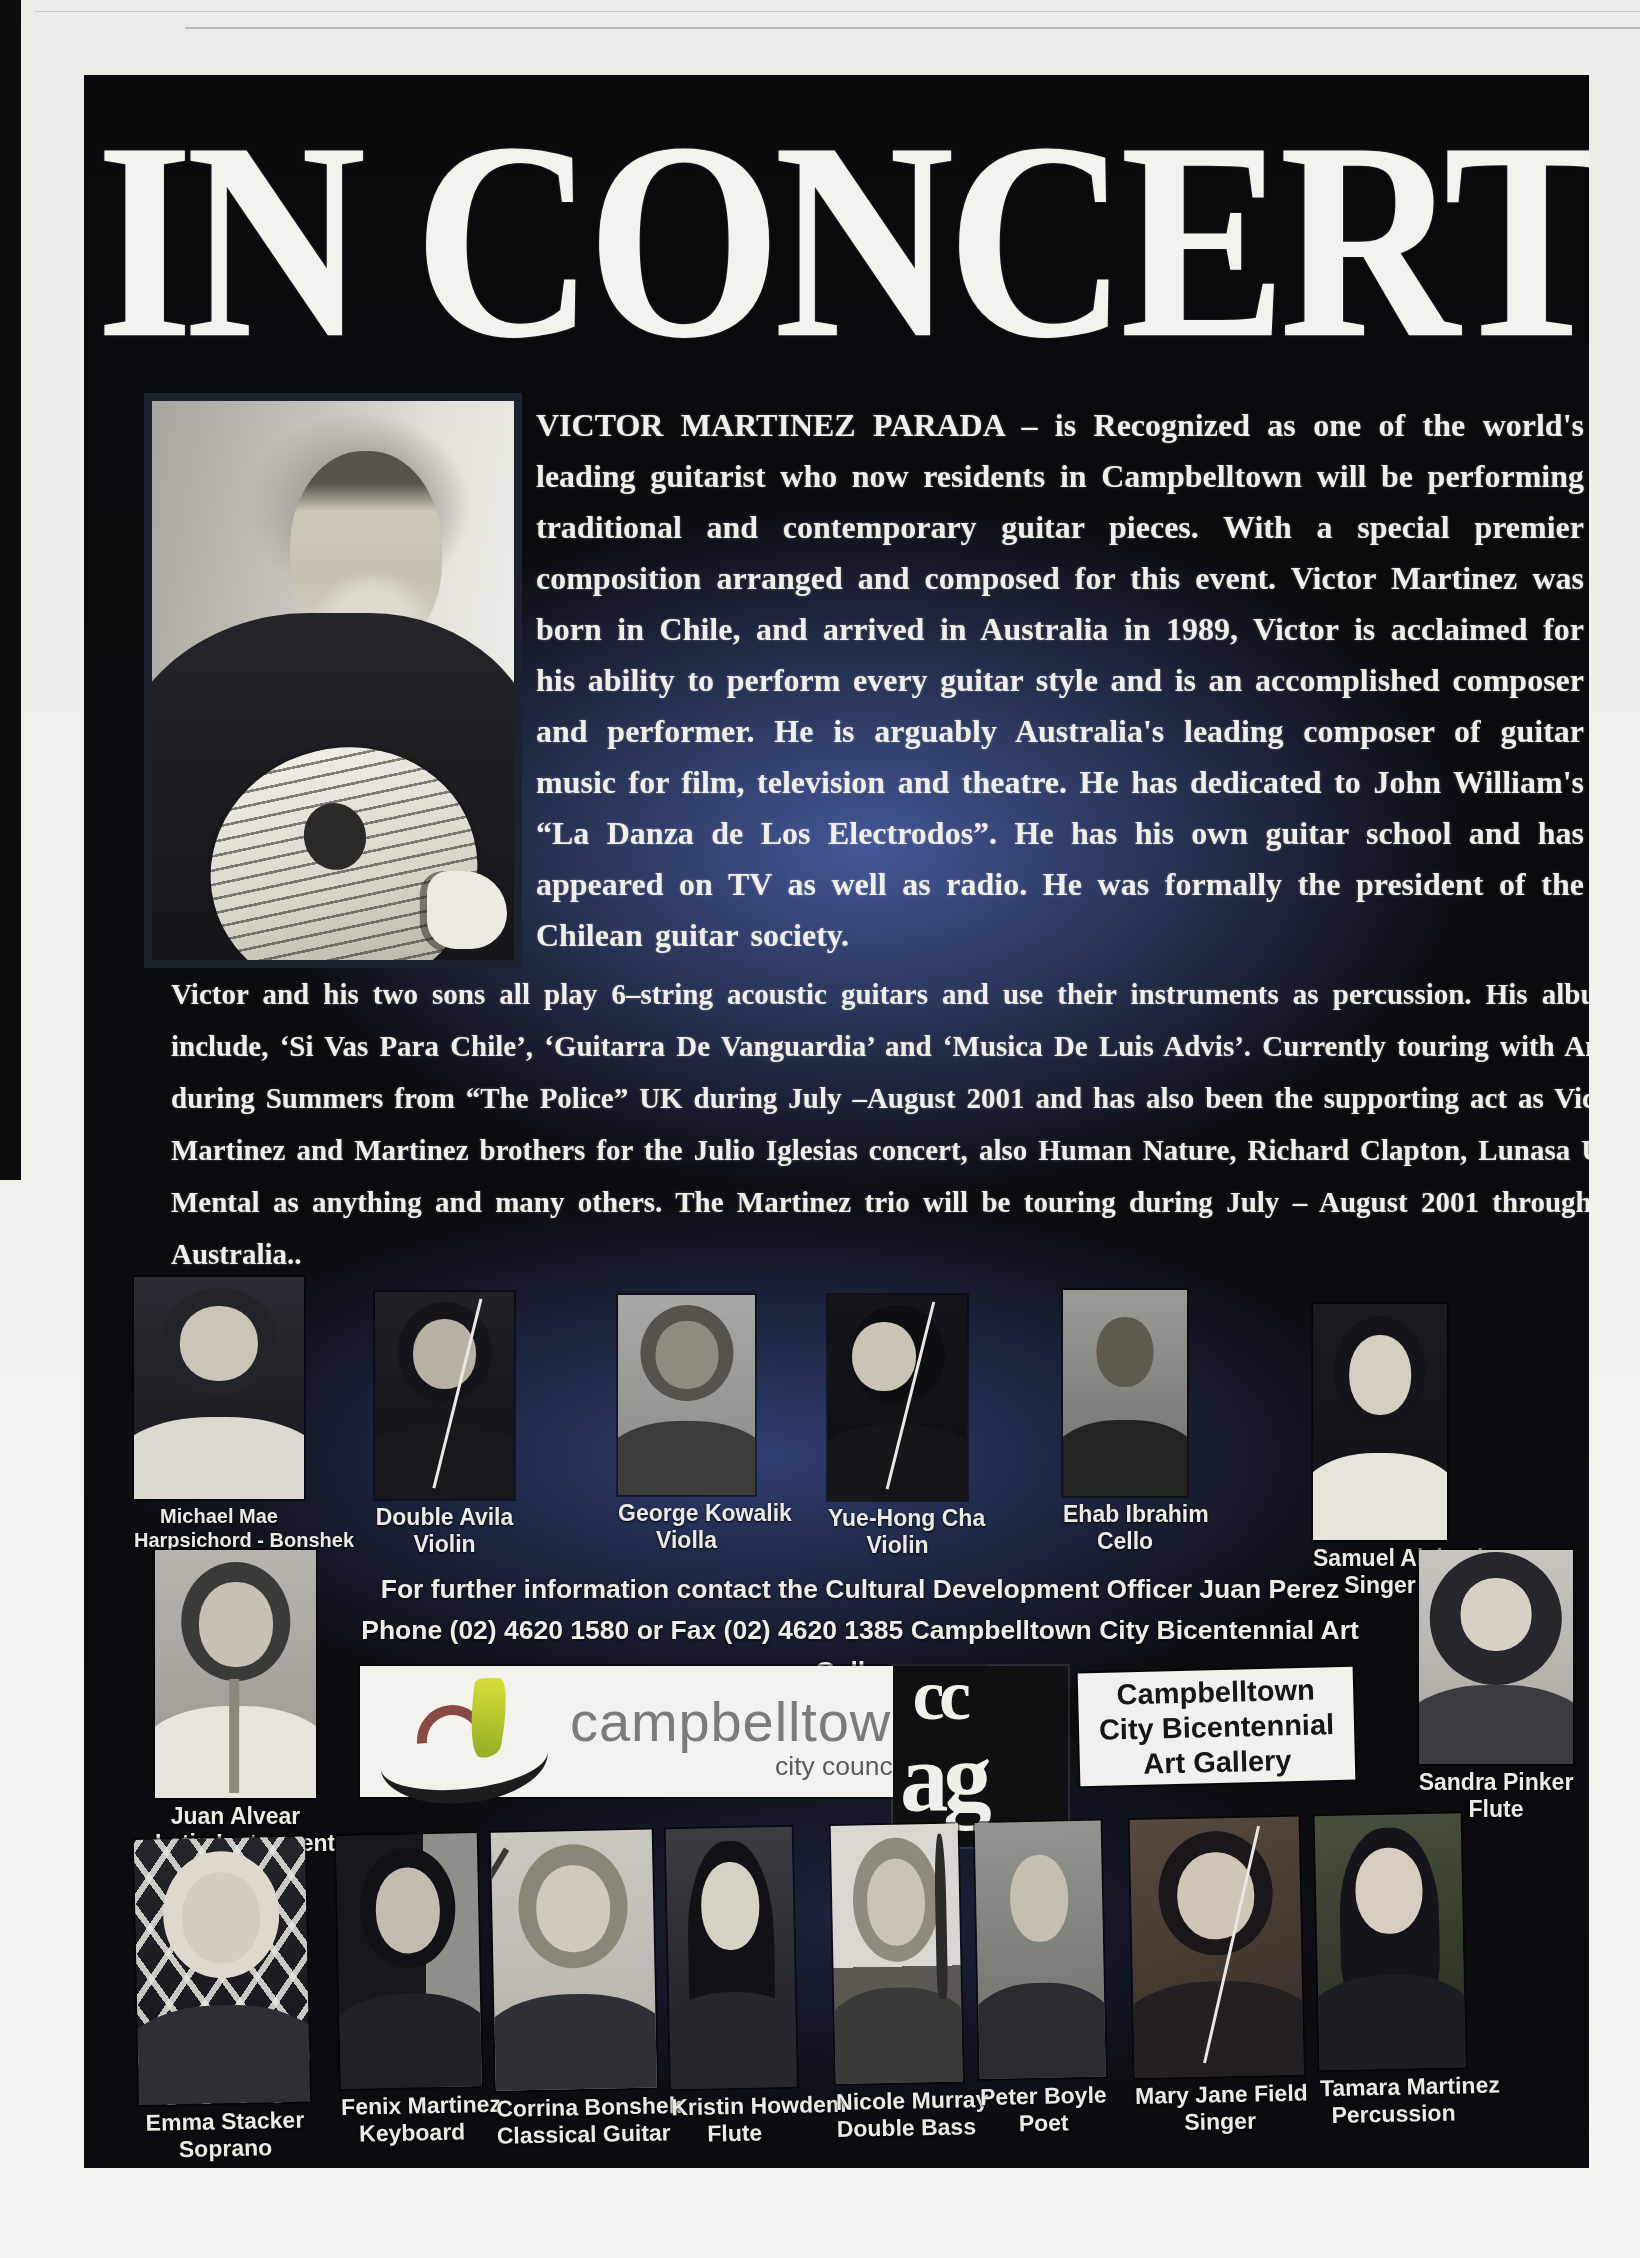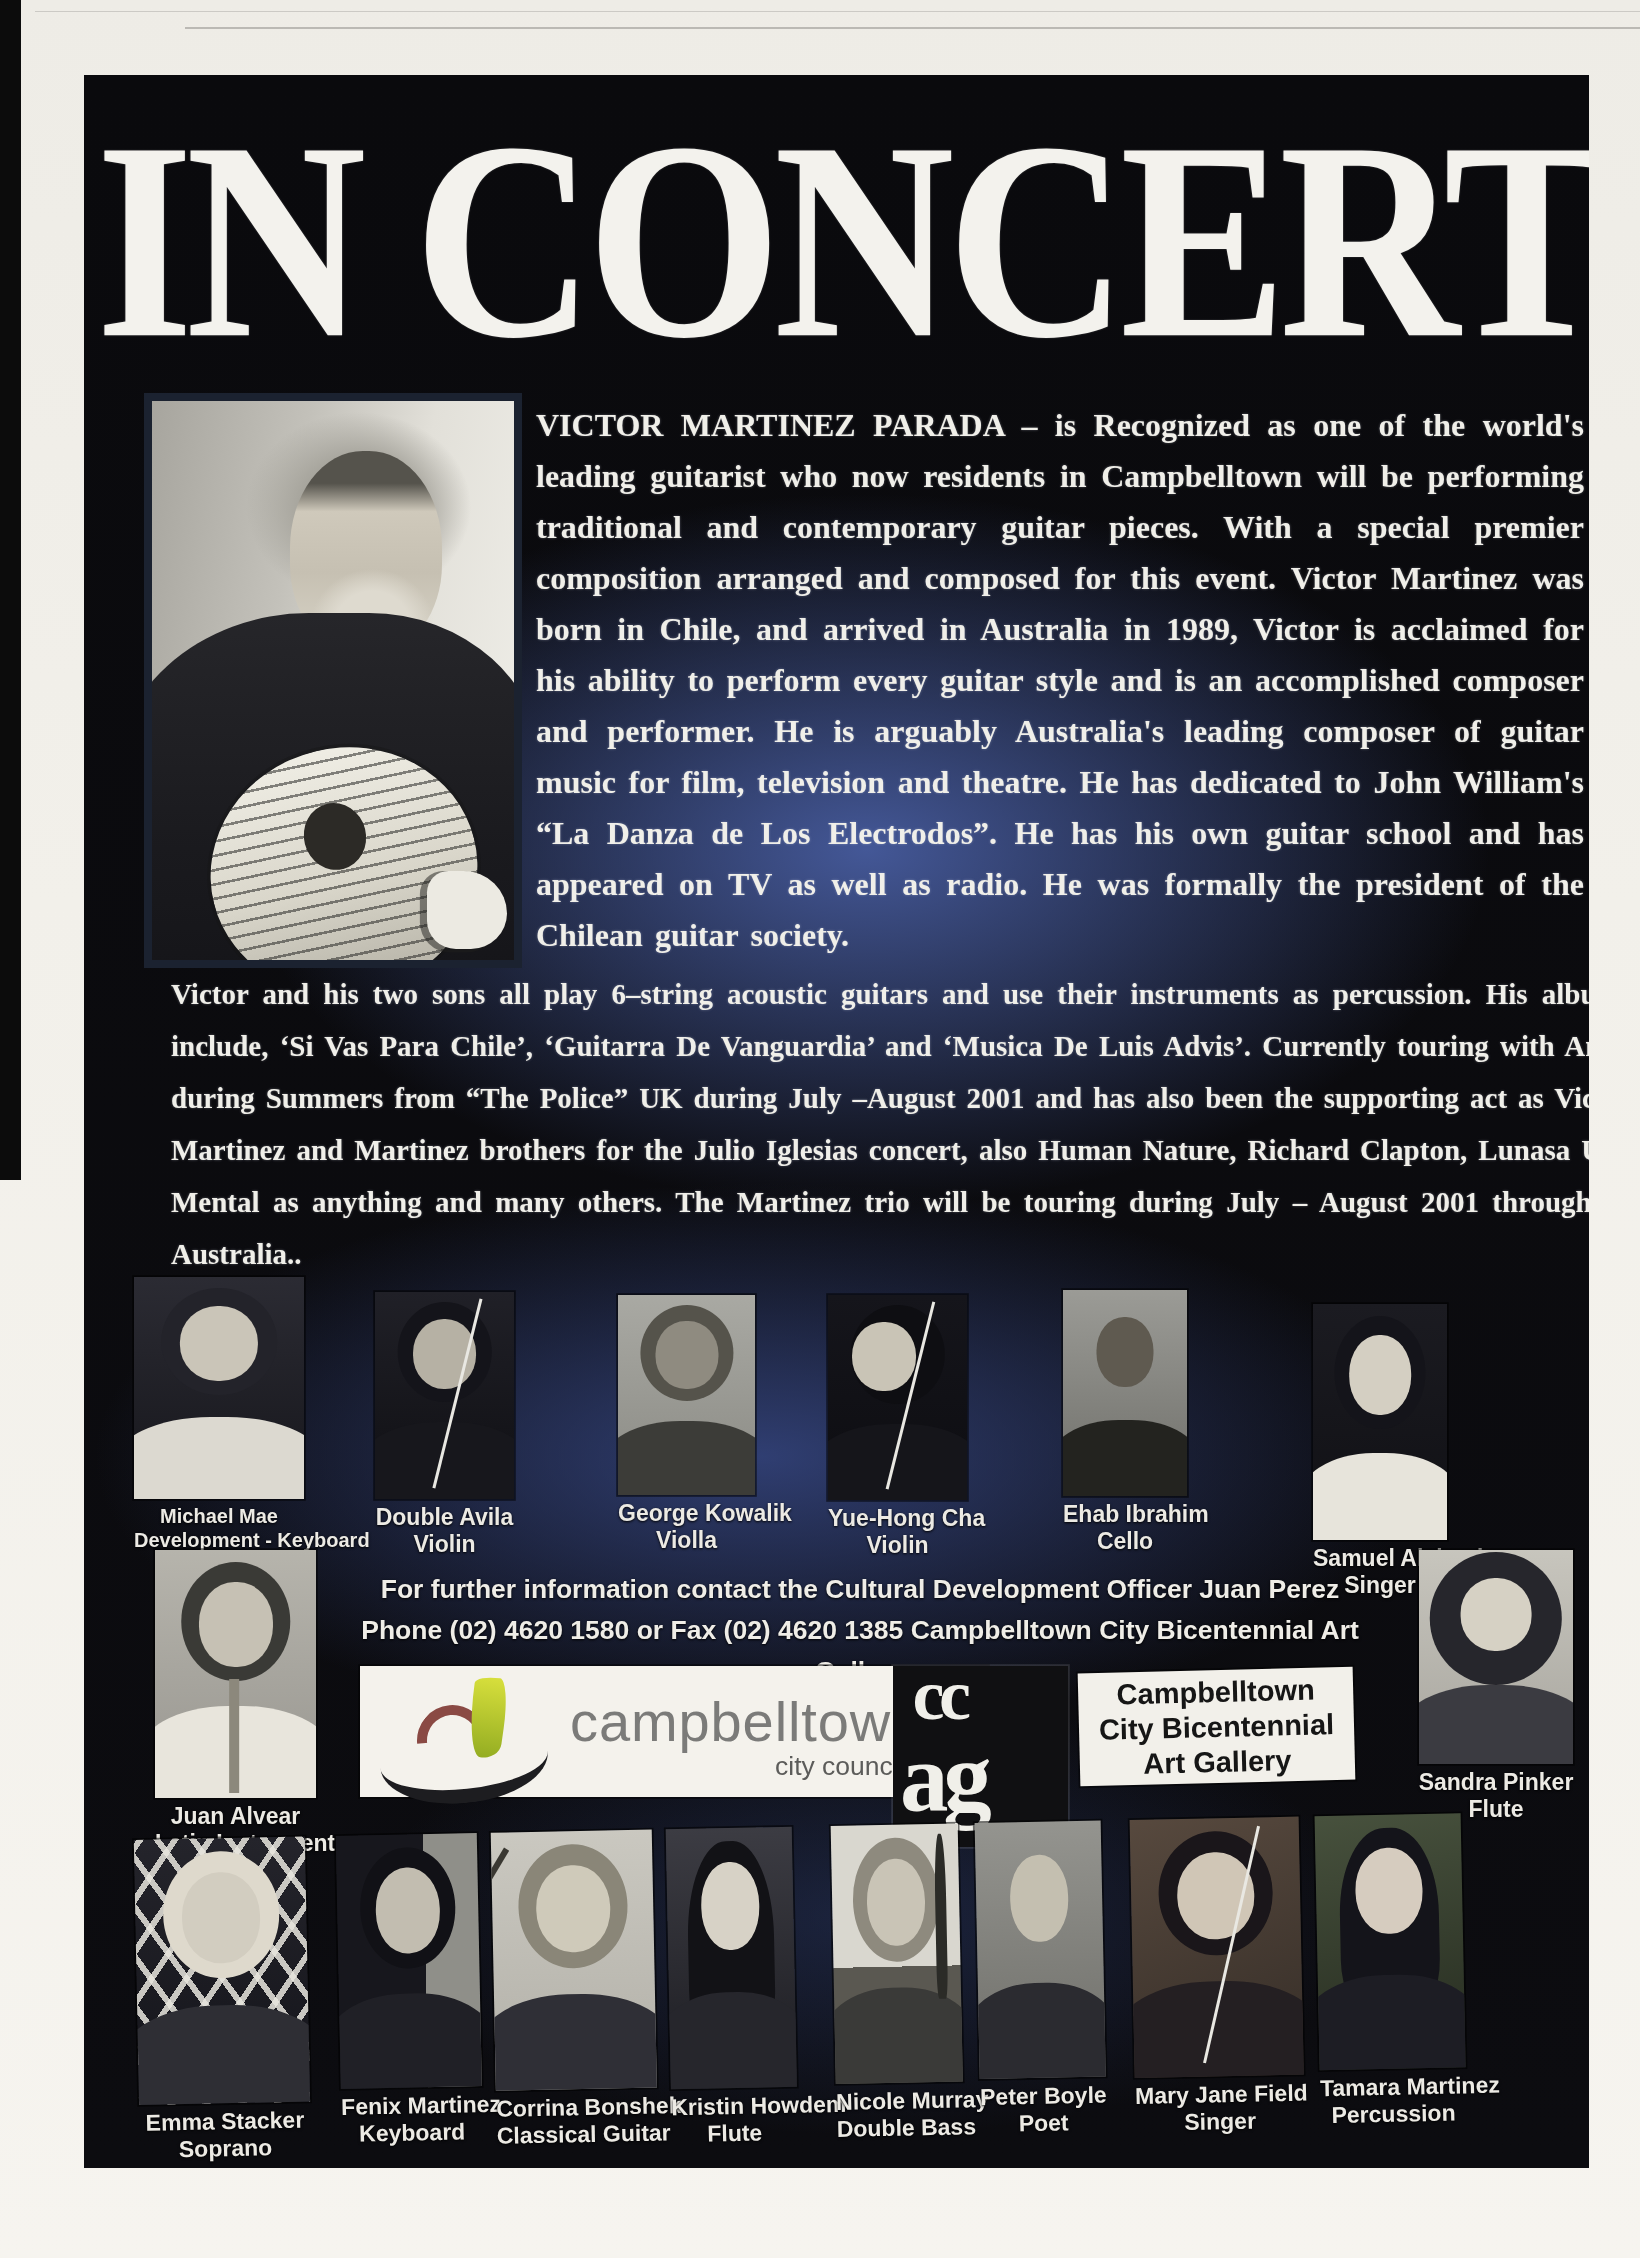--- a/index.html
+++ b/index.html
@@ -167,21 +167,21 @@
   <p class="serifcopy touring">Victor and his two sons all play 6–string acoustic guitars and use their instruments as percussion. His albums include, ‘Si Vas Para Chile’, ‘Guitarra De Vanguardia’ and ‘Musica De Luis Advis’. Currently touring with Andy during Summers from “The Police” UK during July –August 2001 and has also been the supporting act as Victor Martinez and Martinez brothers for the Julio Iglesias concert, also Human Nature, Richard Clapton, Lunasa UK, Mental as anything and many others.  The Martinez trio will be touring during July – August 2001 throughout  Australia..</p>
 
   <div class="performer c-michael" style="left:50px;top:1202px;width:170px;">
     <div class="photo" style="width:170px;height:222px;">
       <i class="ph-hair"></i>
         <i class="ph-face"></i>
         <i class="ph-torso"></i>
     </div>
     <div class="caption">
       <span>Michael Mae</span>
-      <span>Development - Keyboard</span>
+      <span>Harpsichord - Bonshek</span>
     </div>
   </div>
 
   <div class="performer c-henry" style="left:291px;top:1217px;width:139px;">
     <div class="photo" style="width:139px;height:207px;">
       <i class="ph-hair"></i>
         <i class="ph-face"></i>
         <i class="ph-torso"></i>
         <i class="ph-bow"></i>
     </div>

